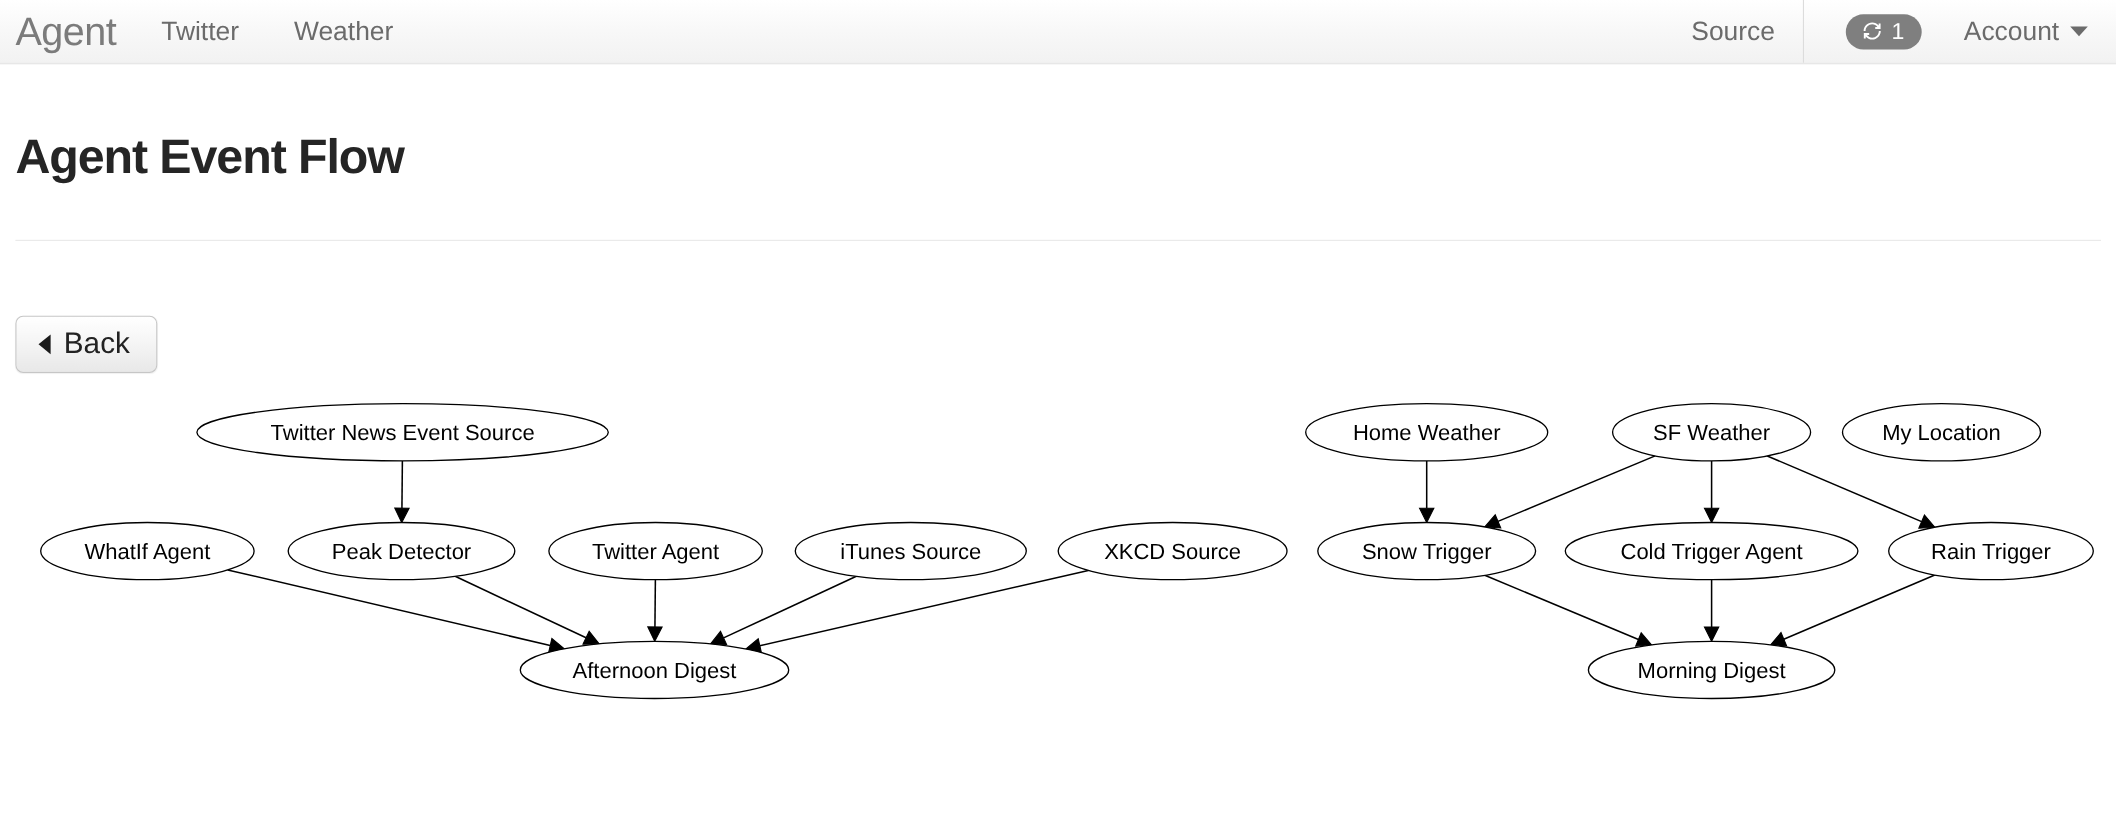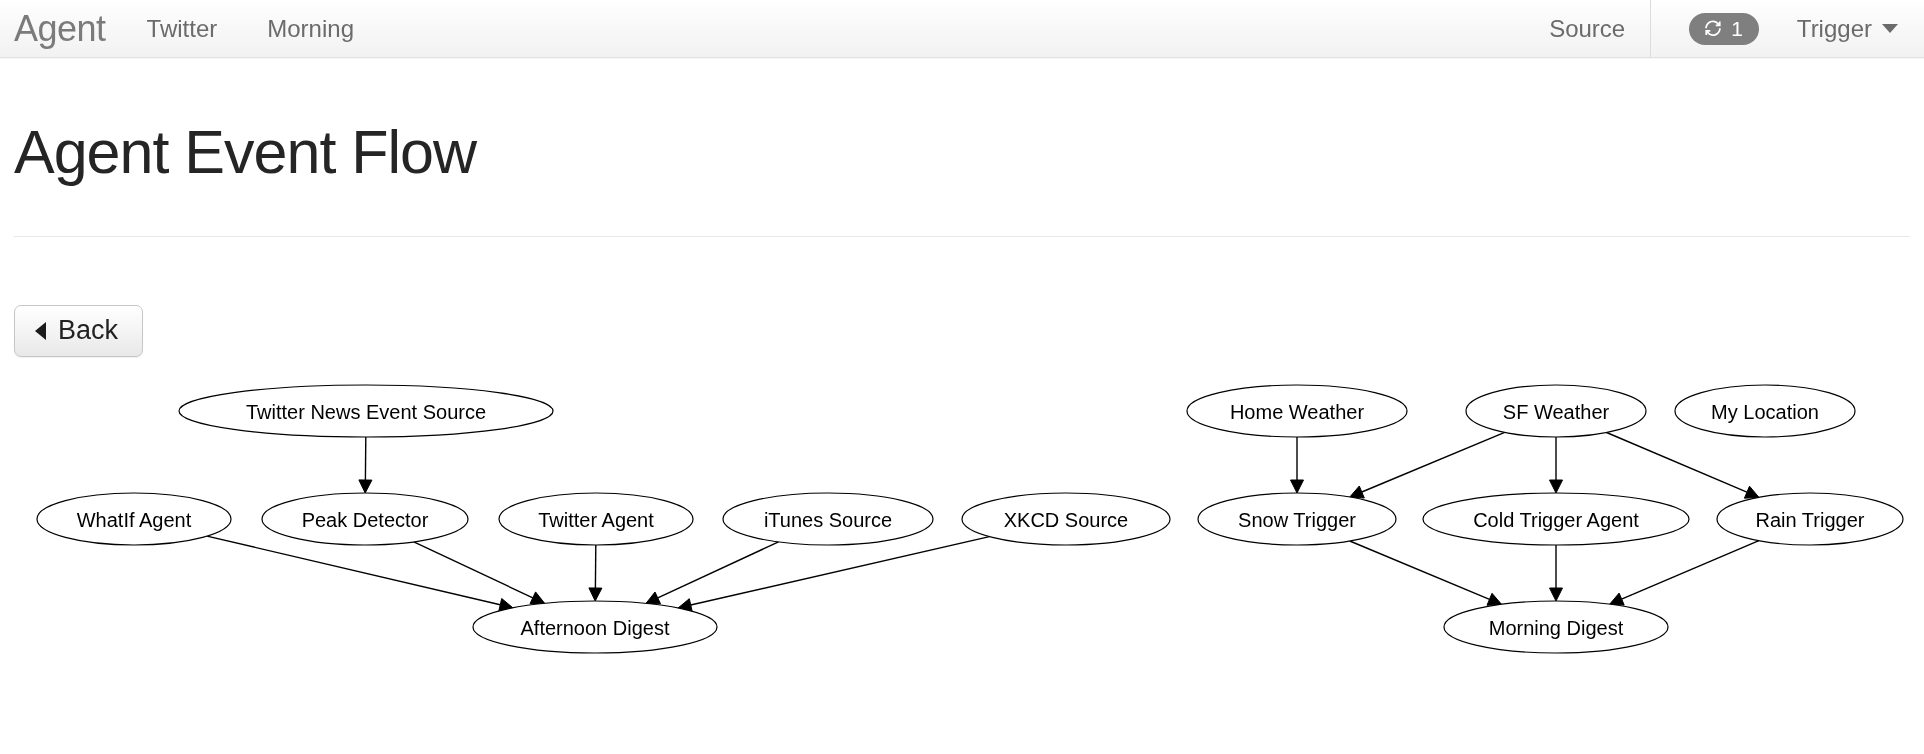--- a/index.html
+++ b/index.html
@@ -103,22 +103,22 @@
     border-right: 8px solid transparent;
     border-top: 9px solid #6b6b6b;
     display: inline-block;
   }
 
   
   .container {
     padding: 0 14px;
   }
   .page-title {
-    font-size: 61px;
-    font-weight: normal;
+    font-size: 44px;
+    font-weight: bold;
     color: #252525;
     margin: 62px 0 0 0;
     letter-spacing: -1px;
     line-height: 1.05;
   }
   .hr {
     border: 0;
     border-top: 1px solid #e8e8e8;
     margin: 52px 0 0 0;
     width: 1896px;
@@ -174,39 +174,39 @@
   }
   .edge-head { fill: #000000; stroke: #000000; stroke-width: 1; }
 </style>
 </head>
 <body>
 
 <div class="navbar">
   <div class="navbar-left">
     <a class="brand">Agent</a>
     <a class="nav-link">Twitter</a>
-    <a class="nav-link">Morning</a>
+    <a class="nav-link">Weather</a>
   </div>
 
   <div class="navbar-right">
     <a class="nav-link">Source</a>
     <div class="nav-divider"></div>
     <div class="badge-cell">
       <span class="worker-badge">
         <span>
           <svg width="22" height="22" viewBox="0 0 24 24" aria-hidden="true">
             <path fill="#ffffff" d="M12 4.5c2.1 0 3.95 1.03 5.1 2.6l-2.1 0 0 1.9 5.3 0 0-5.3-1.9 0 0 2.05C16.95 3.8 14.62 2.6 12 2.6 7.3 2.6 3.5 6.4 3.5 11.1l1.9 0C5.4 7.45 8.35 4.5 12 4.5z"></path>
             <path fill="#ffffff" d="M12 17.7c-2.1 0-3.95-1.03-5.1-2.6l2.1 0 0-1.9-5.3 0 0 5.3 1.9 0 0-2.05c1.45 1.95 3.78 3.15 6.4 3.15 4.7 0 8.5-3.8 8.5-8.5l-1.9 0c0 3.65-2.95 6.6-6.6 6.6z"></path>
           </svg>
         </span>
         <span class="badge-count">1</span>
       </span>
     </div>
     <div class="account-cell">
-      <span>Trigger</span>
+      <span>Account</span>
       <span class="caret"></span>
     </div>
   </div>
 </div>
 
 <div class="container">
 
   <h1 class="page-title">Agent Event Flow</h1>
   <hr class="hr">
 

